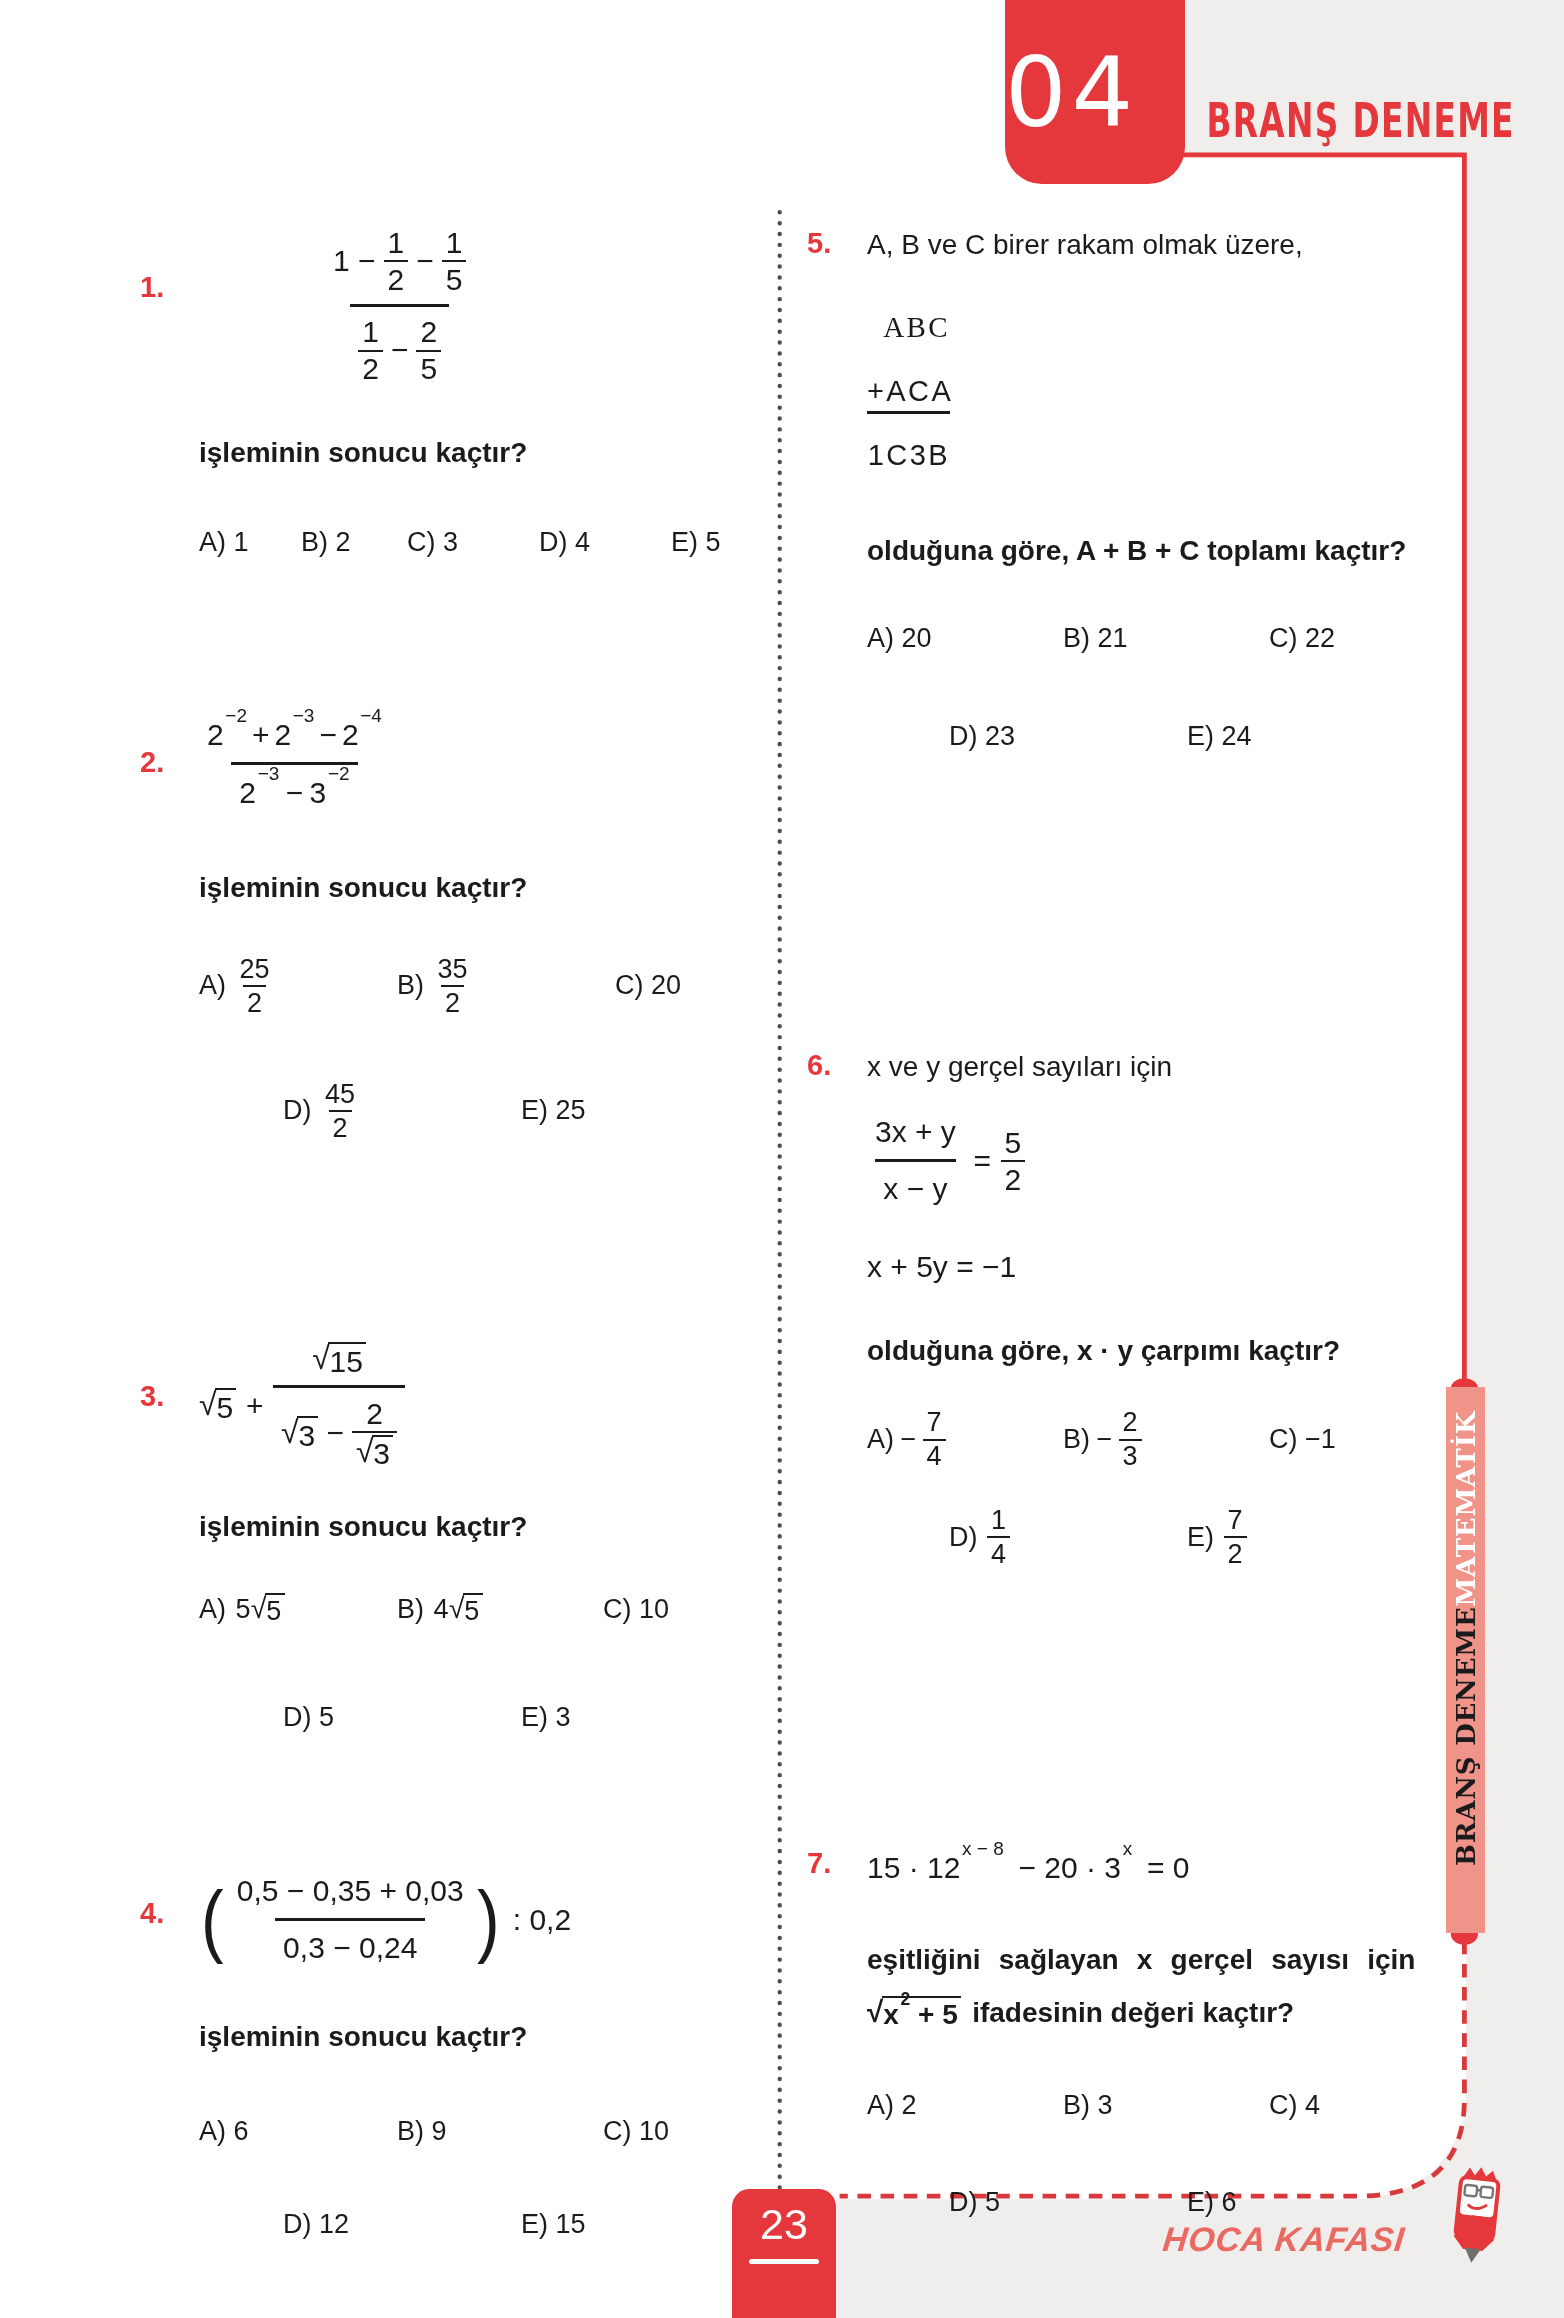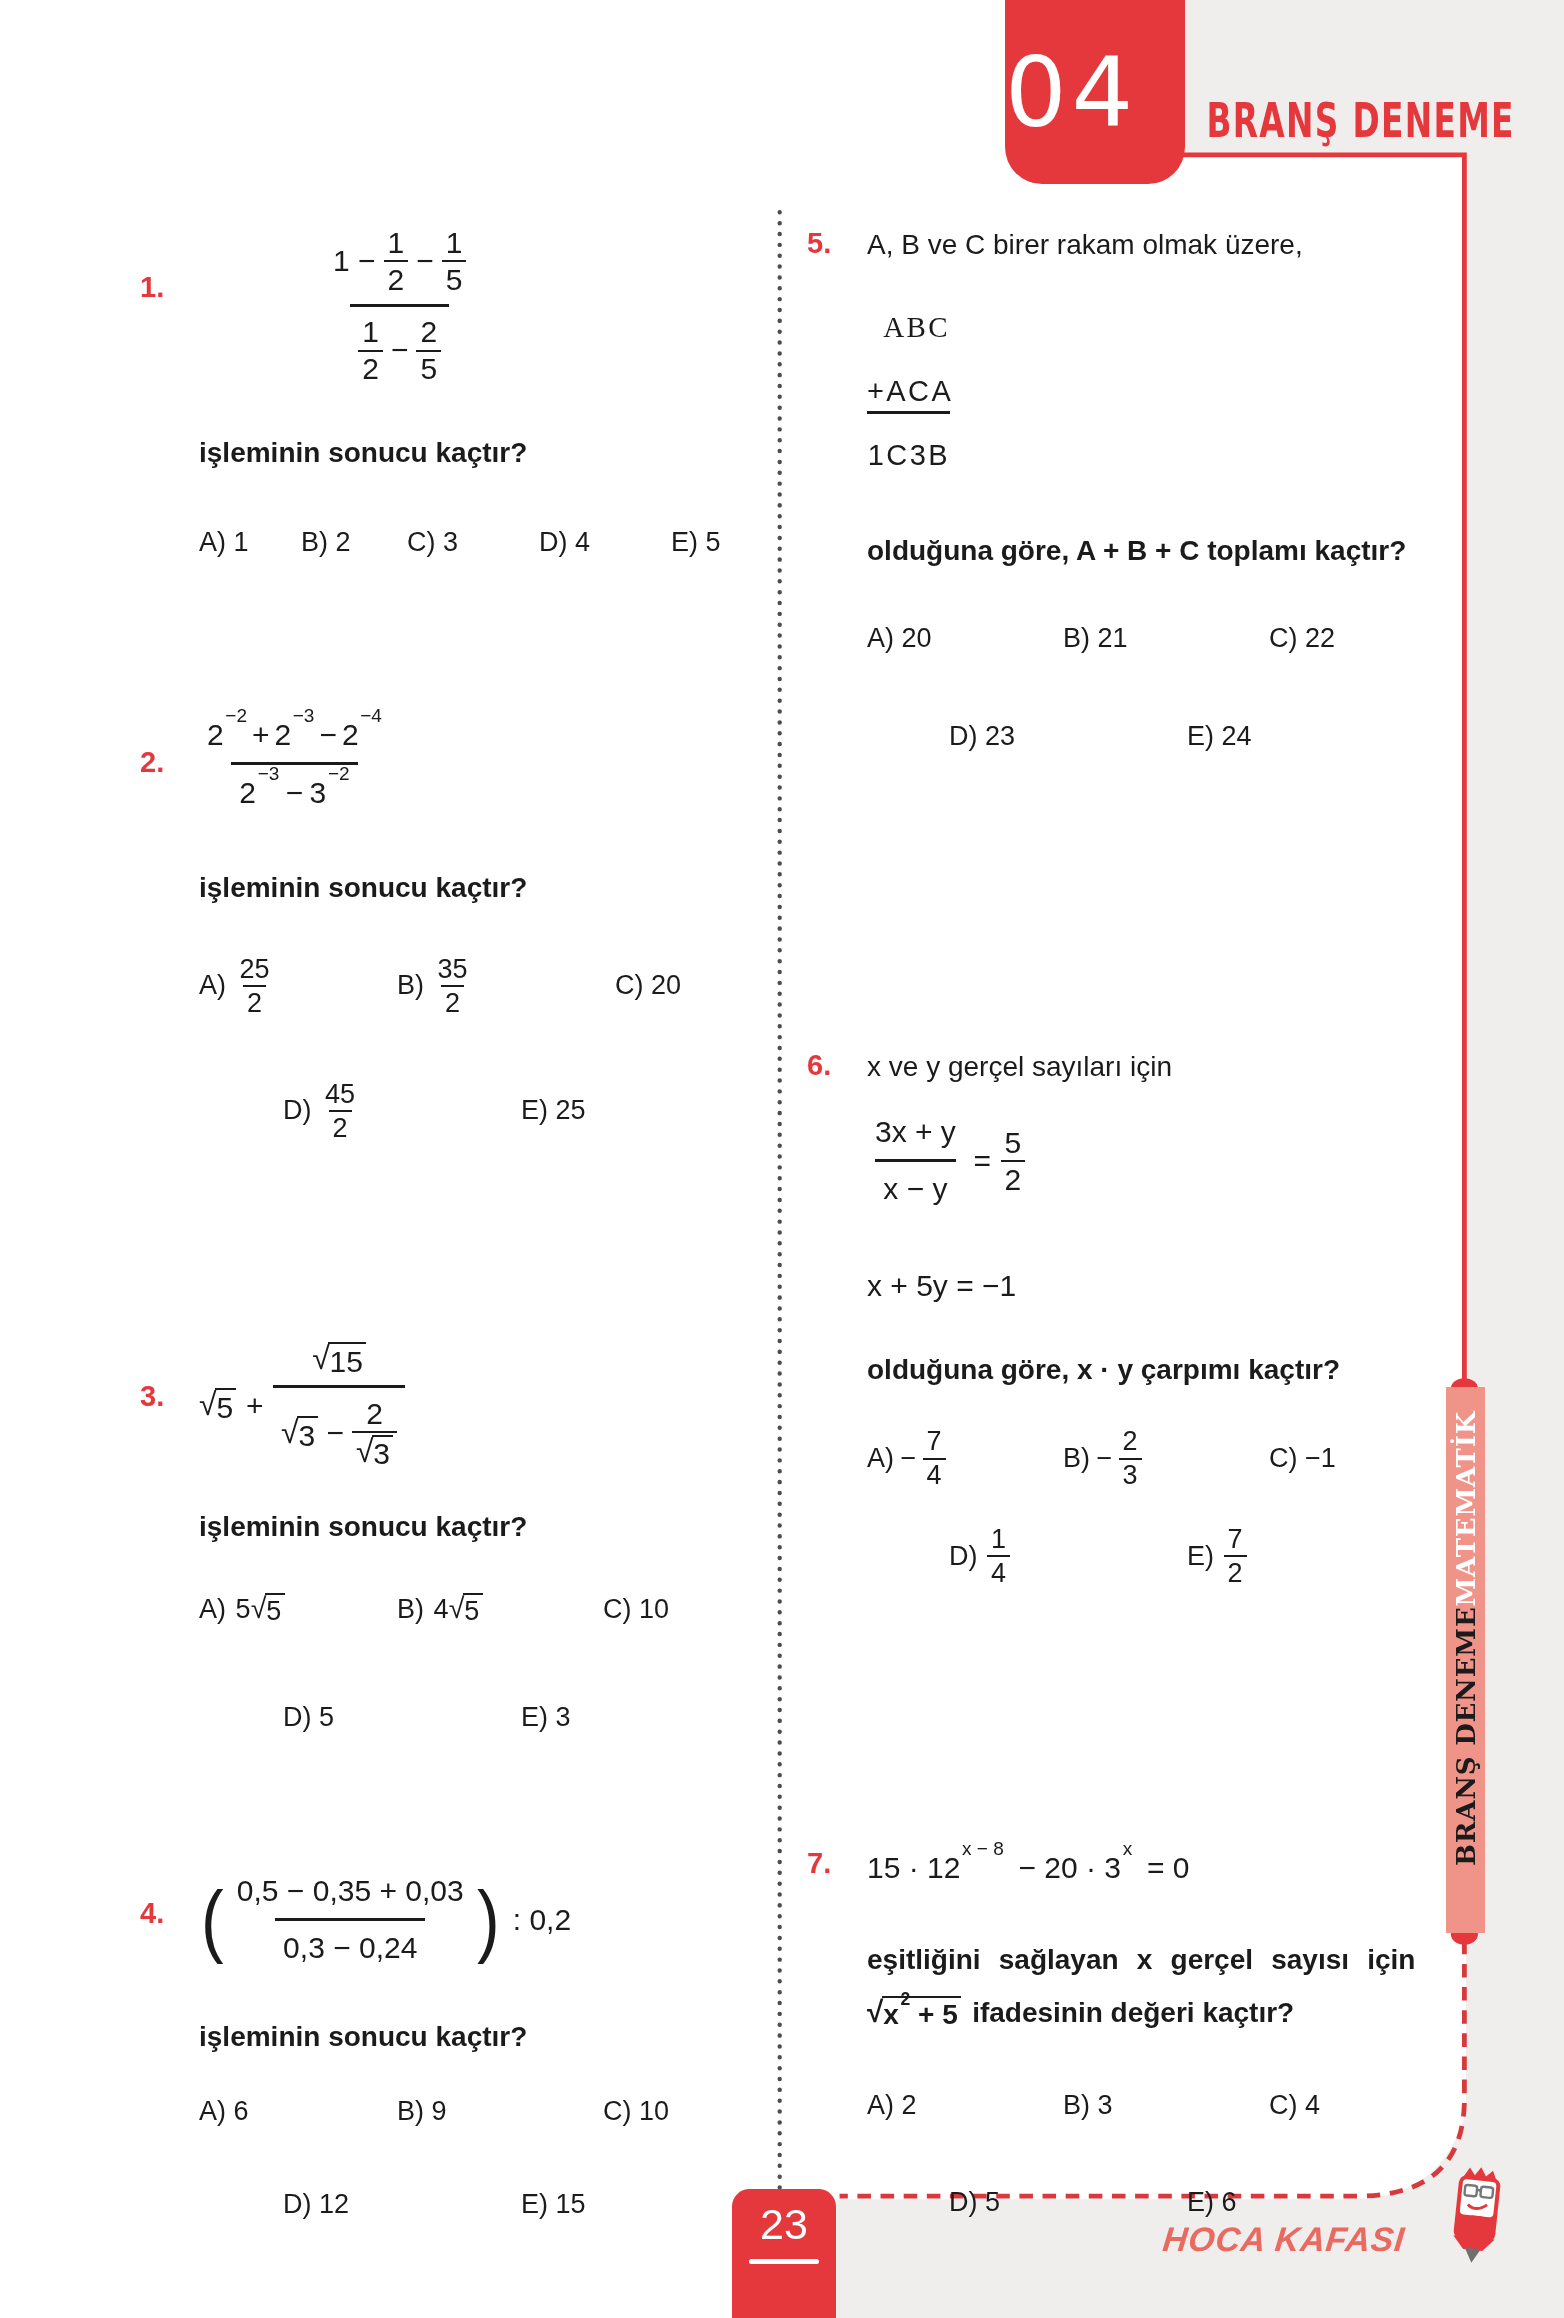--- a/index.html
+++ b/index.html
@@ -248,21 +248,21 @@
             <span>0,5 − 0,35 + 0,03</span>
           </span>
         <span class="bd">
             <span>0,3 − 0,24</span>
           </span>
       </span>
       <span class="bigp">)</span>
       <span style="margin-left:8px">: 0,2</span>
     </div>
     <div class="prompt" style="margin-top:53px">işleminin sonucu kaçtır?</div>
-    <div class="optrow" style="margin-top:41px;height:36px">
+    <div class="optrow" style="margin-top:61px;height:36px">
       <span class="opt" style="left:0">A) 6</span>
       <span class="opt" style="left:198px">B) 9</span>
       <span class="opt" style="left:404px">C) 10</span>
     </div>
     <div class="optrow" style="margin-top:57px;height:36px">
       <span class="opt" style="left:84px">D) 12</span>
       <span class="opt" style="left:322px">E) 15</span>
     </div>
   </div>
 
@@ -300,21 +300,21 @@
         <span class="bd">
             <span>x − y</span>
           </span>
       </span>
       <span>=</span>
       <span class="frac">
         <span class="fn">5</span>
         <span class="fd">2</span>
       </span>
     </div>
-    <div class="fx" style="margin-top:60px">x + 5y = −1</div>
+    <div class="fx" style="margin-top:41px">x + 5y = −1</div>
     <div class="prompt" style="margin-top:48px">olduğuna göre, x · y çarpımı kaçtır?</div>
     <div class="optrow" style="margin-top:34px;height:76px">
       <span class="opt" style="left:0;height:76px;gap:6.4px">
         <span>A)</span>
           <span>−</span>
         <span class="frac">
             <span class="fn">7</span>
             <span class="fd">4</span>
           </span>
       </span>

